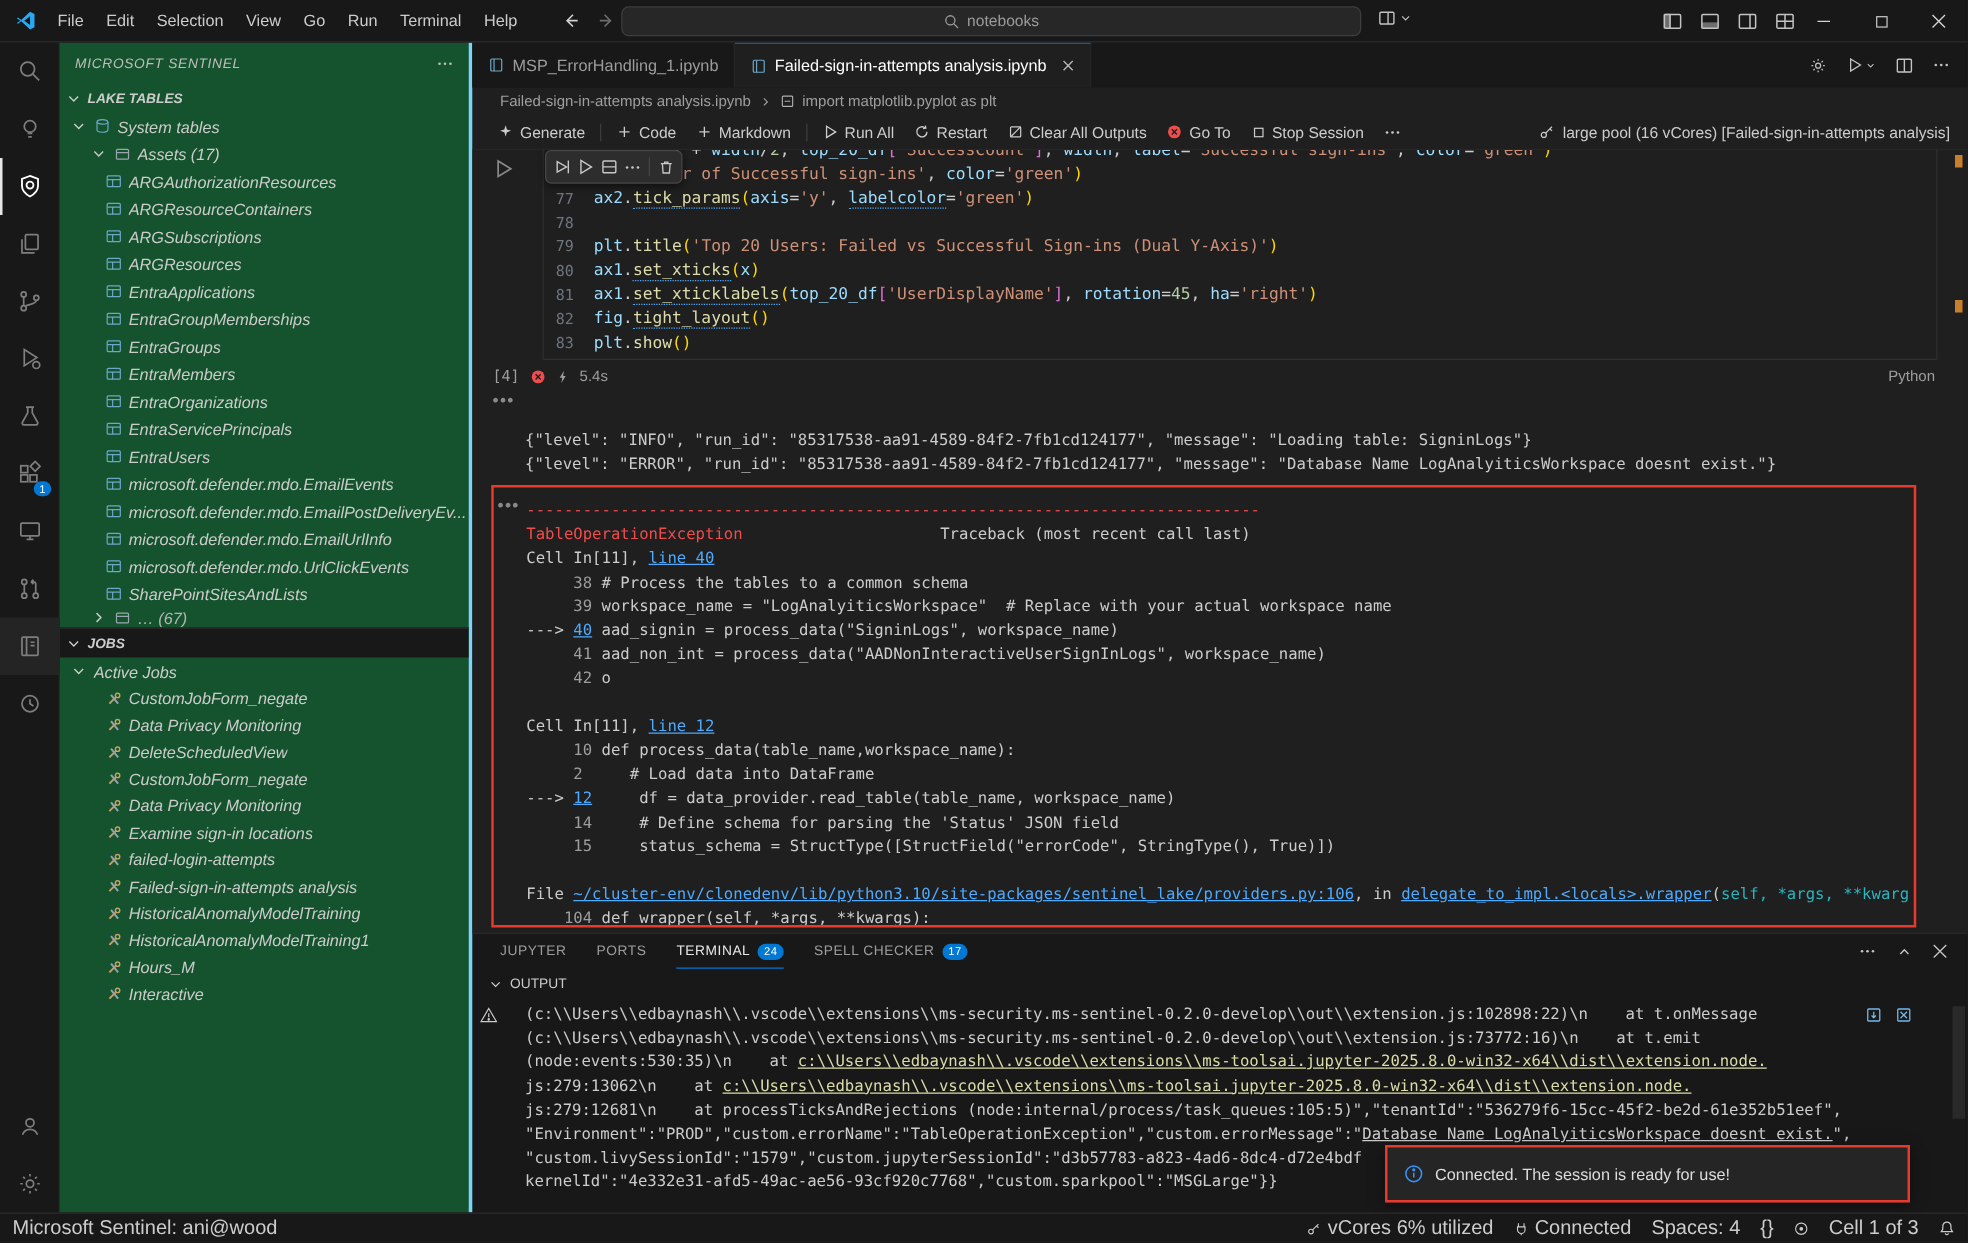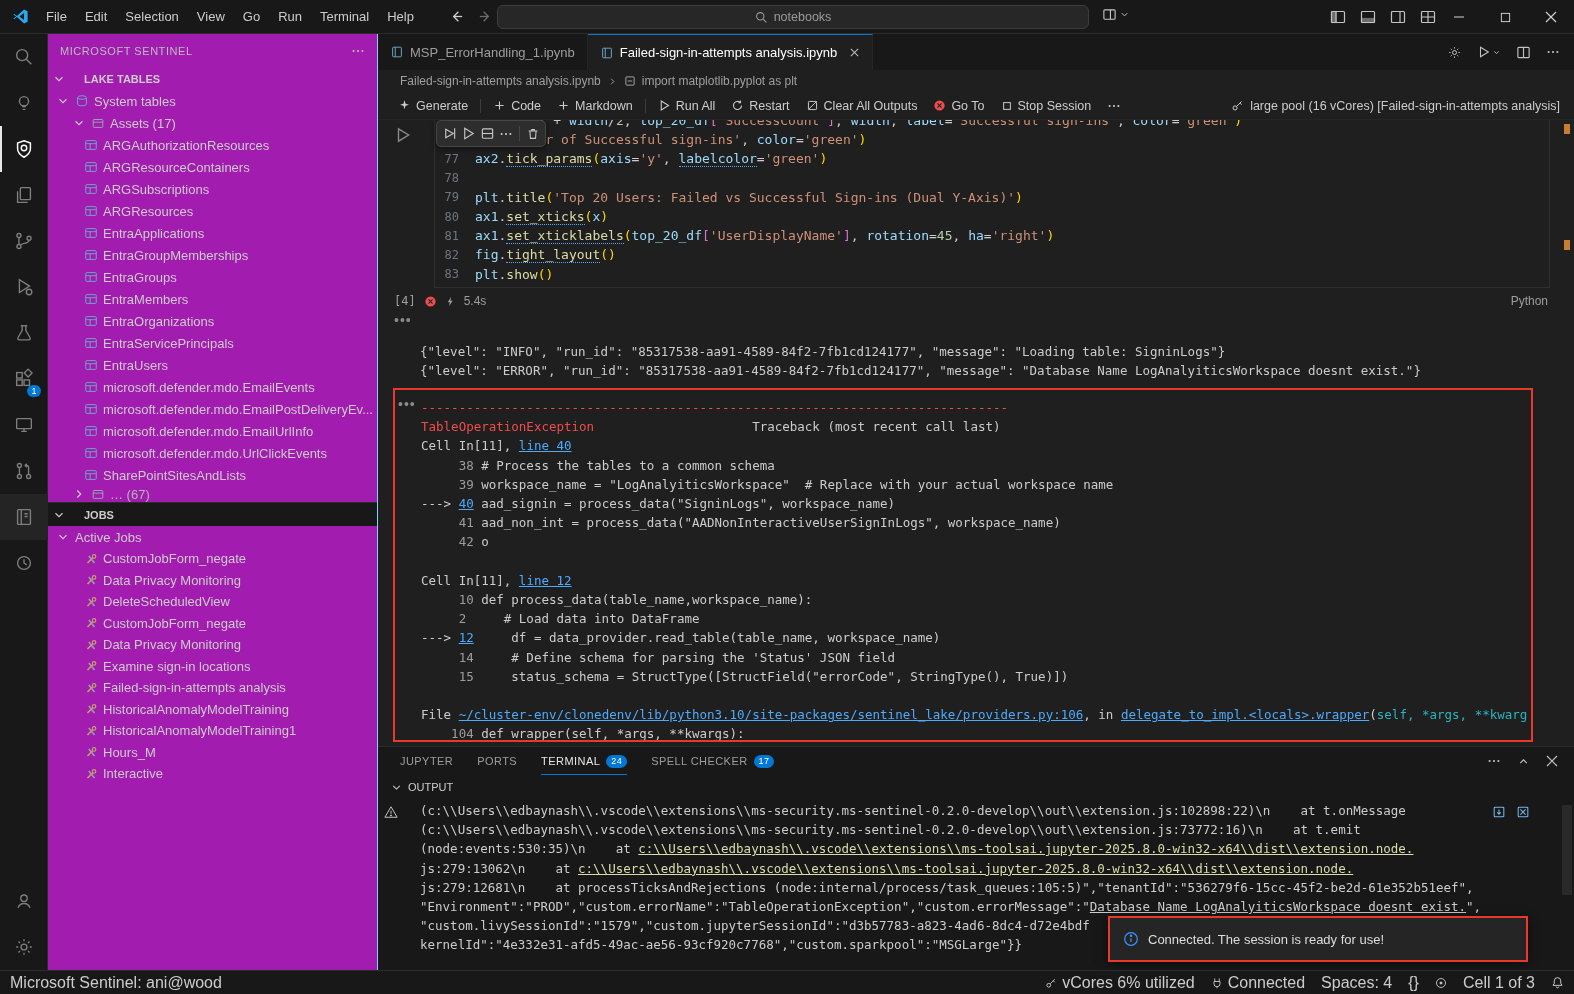--- a/index.html
+++ b/index.html
@@ -28,25 +28,25 @@
   #activitybar{position:absolute;left:0;top:34px;width:48px;height:936px;background:#181818;
     border-right:1px solid #2b2b2b;display:flex;flex-direction:column;align-items:center;z-index:10;}
   .ab-item{width:48px;height:46px;display:flex;align-items:center;justify-content:center;color:#7e7e7e;position:relative;}
   .ab-item.active{color:#ffffff;box-shadow:inset 2px 0 0 #e7e7e7;}
   .ab-item.hl{background:#242424;}
   .ab-badge{position:absolute;right:7px;bottom:5px;background:#0078d4;color:#fff;font-size:9px;
     border-radius:8px;padding:1px 4px;line-height:10px;}
   .ab-spacer{margin-top:auto;}
 
   
-  #sidebar{position:absolute;left:48px;top:34px;width:330px;height:936px;background:#a21caf;
-    border-right:1px solid #7dd3fc;overflow:hidden;}
+  #sidebar{position:absolute;left:48px;top:34px;width:330px;height:936px;background:#14532d;
+    border-right:3px solid #7dd3fc;overflow:hidden;font-style:italic;}
   .sb-header{height:34px;display:flex;align-items:center;padding:0 12px;color:#bdbdbd;font-size:11px;letter-spacing:.05em;}
   .sb-header .ttl{flex:1;}
-  .section-h{height:22px;display:flex;align-items:center;gap:18px;font-weight:bold;font-size:11px;color:#cccccc;padding-left:4px;}
+  .section-h{height:22px;display:flex;align-items:center;gap:4px;font-weight:bold;font-size:11px;color:#cccccc;padding-left:4px;}
   .section-h.jobs{border-top:1px solid #2b2b2b;height:24px;background:#181818;position:relative;z-index:2;}
   .tree-row{height:22px;display:flex;align-items:center;gap:5px;color:#cccccc;white-space:nowrap;overflow:hidden;}
   .tree-row .lbl{overflow:hidden;text-overflow:ellipsis;}
   .job-row{height:21.5px;}
   .clipped-row{height:16px;overflow:hidden;color:#b5b5b5;}
   .chev{flex:none;color:#cccccc;}
 
   
   #editor{position:absolute;left:378px;top:34px;width:1196px;height:712px;background:#1f1f1f;}
   .tabbar{height:36px;background:#181818;display:flex;align-items:stretch;}
@@ -592,20 +592,30 @@
     <span class="lbl">Examine sign-in locations</span>
   </div>
       <div class="tree-row job-row" style="padding-left:36px">
     <span>
           <svg width="14" height="14" viewBox="0 0 16 16" fill="none">
             <path d="M4 12.5L10.2 6.3" stroke="#c8a165" stroke-width="1.8"></path>
             <circle cx="11.5" cy="5" r="2" stroke="#c8a165" stroke-width="1.3"></circle>
             <path d="M5.5 4.5l6.5 8" stroke="#98a2ad" stroke-width="1.8"></path>
           </svg>
         </span>
+    <span class="lbl">failed-login-attempts</span>
+  </div>
+      <div class="tree-row job-row" style="padding-left:36px">
+    <span>
+          <svg width="14" height="14" viewBox="0 0 16 16" fill="none">
+            <path d="M4 12.5L10.2 6.3" stroke="#c8a165" stroke-width="1.8"></path>
+            <circle cx="11.5" cy="5" r="2" stroke="#c8a165" stroke-width="1.3"></circle>
+            <path d="M5.5 4.5l6.5 8" stroke="#98a2ad" stroke-width="1.8"></path>
+          </svg>
+        </span>
     <span class="lbl">Failed-sign-in-attempts analysis</span>
   </div>
       <div class="tree-row job-row" style="padding-left:36px">
     <span>
           <svg width="14" height="14" viewBox="0 0 16 16" fill="none">
             <path d="M4 12.5L10.2 6.3" stroke="#c8a165" stroke-width="1.8"></path>
             <circle cx="11.5" cy="5" r="2" stroke="#c8a165" stroke-width="1.3"></circle>
             <path d="M5.5 4.5l6.5 8" stroke="#98a2ad" stroke-width="1.8"></path>
           </svg>
         </span>

